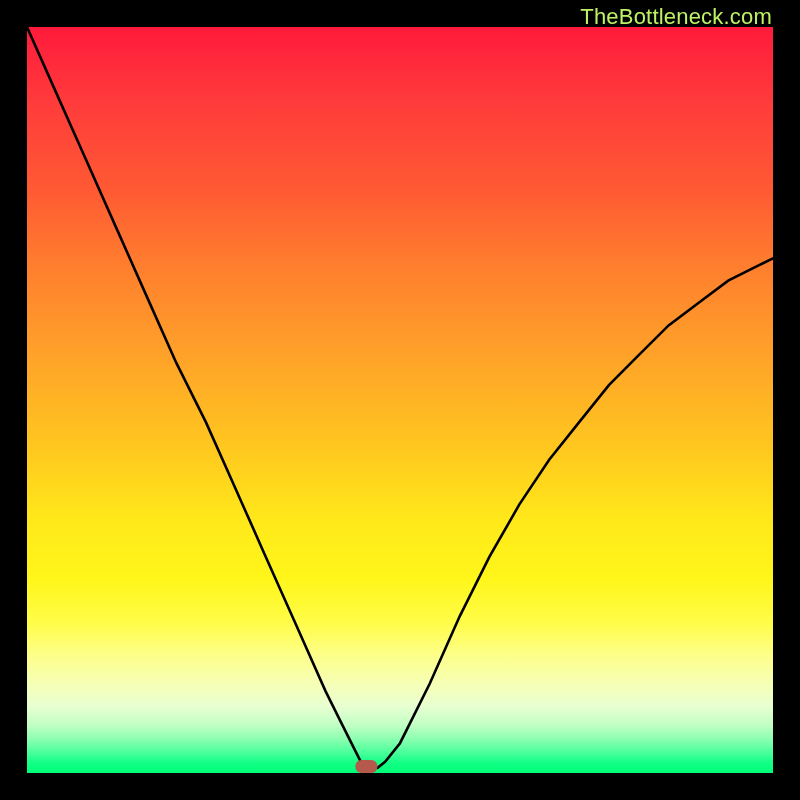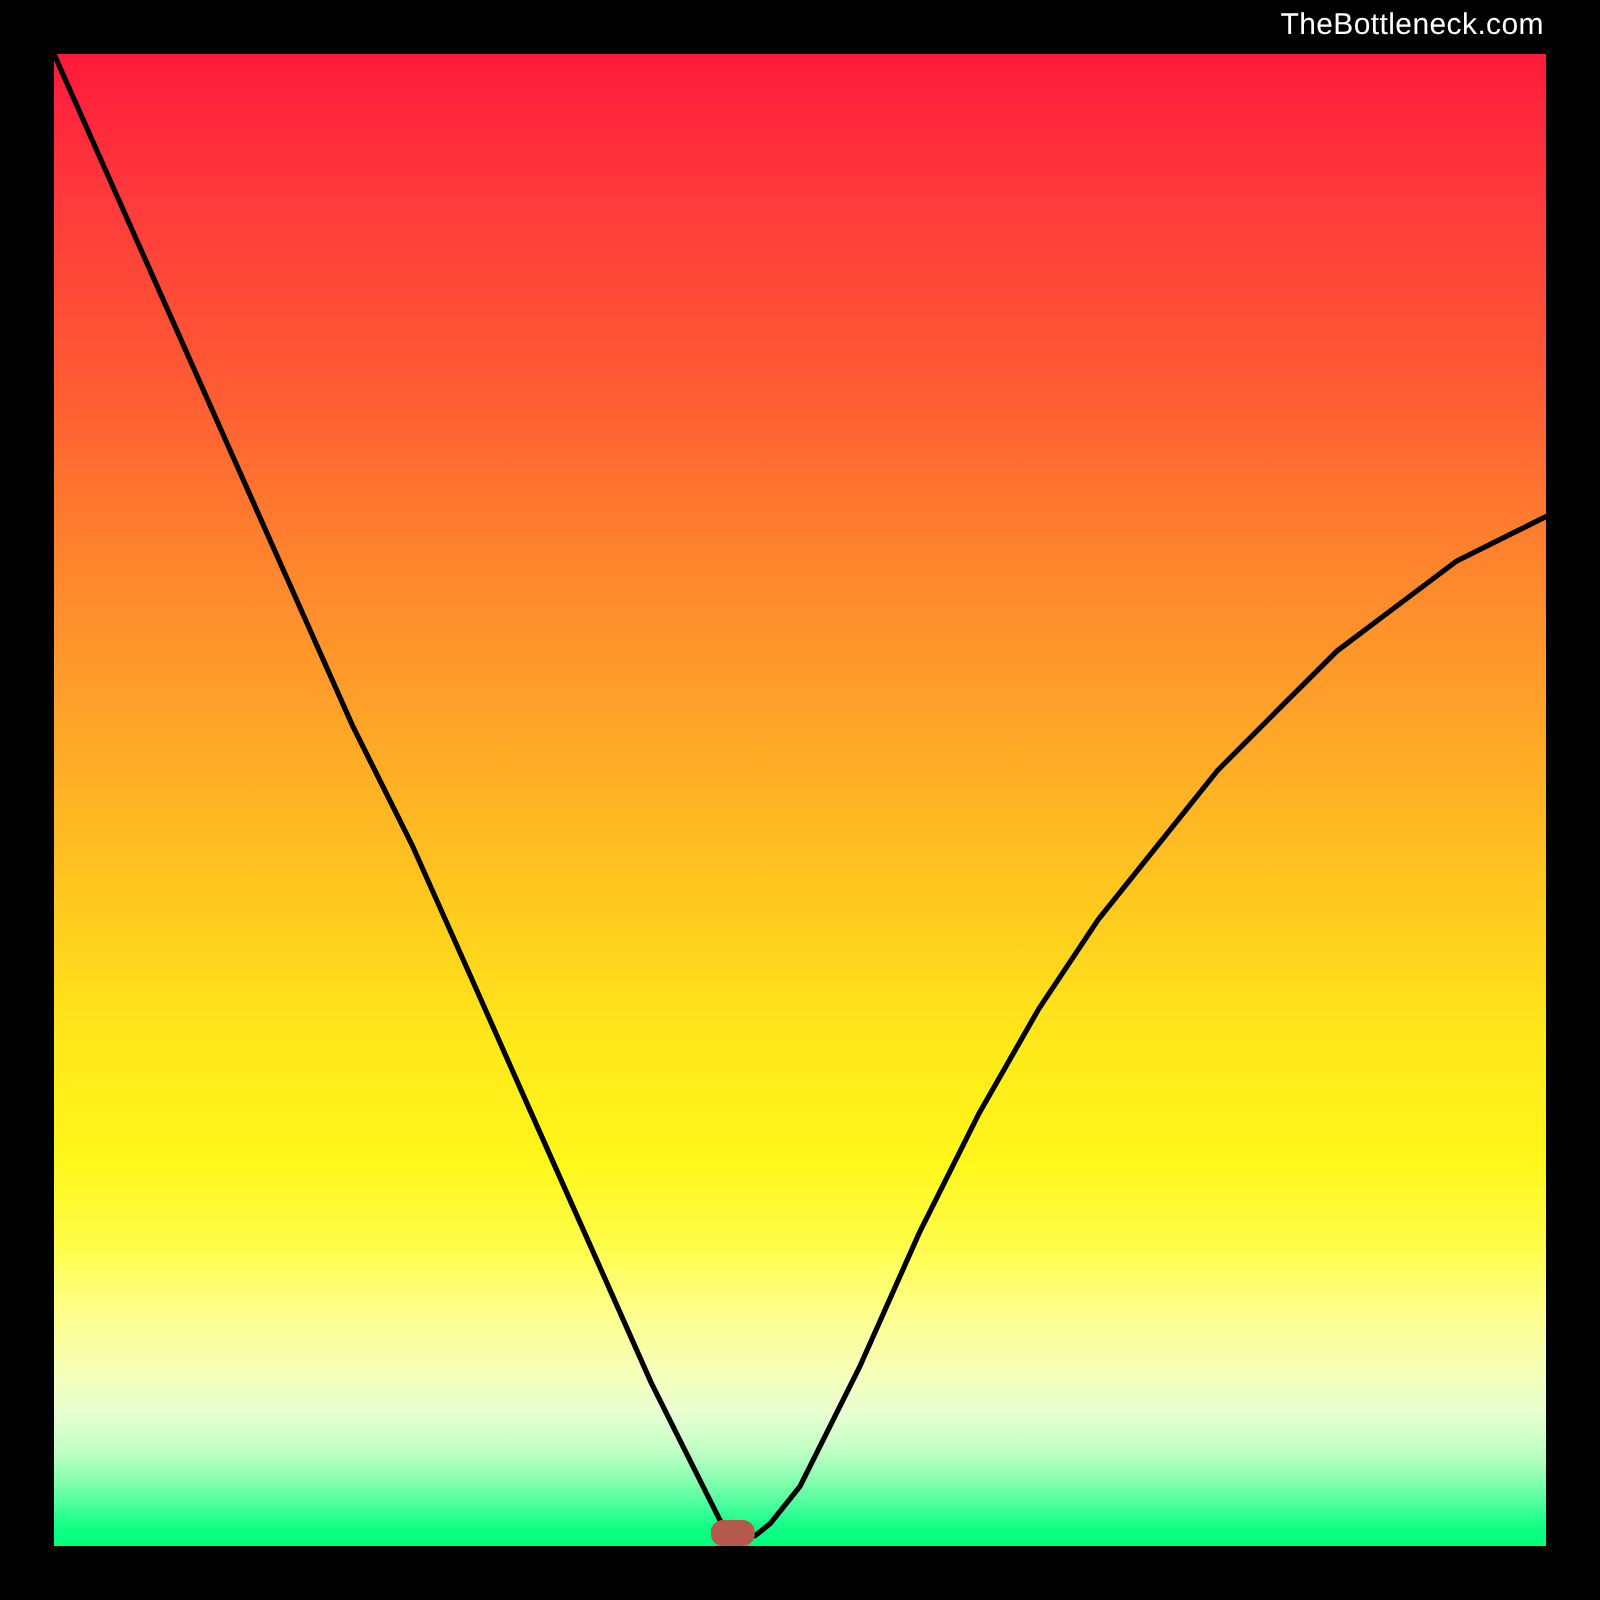--- a/index.html
+++ b/index.html
@@ -48,22 +48,22 @@
       #8affb0 95.5%,
       #48ff9b 97.3%,
       #13ff86 98.6%,
       #00ff78 100%
     );
   }
   .watermark {
     position: absolute;
     top: 4px;
     right: 28px;
-    color: #ffffff;
-    font-size: 15px;
+    color: #bef264;
+    font-size: 22px;
     font-weight: 400;
     letter-spacing: 0.2px;
     z-index: 5;
   }
   svg.curve {
     position: absolute;
     inset: 0;
     width: 746px;
     height: 746px;
   }

